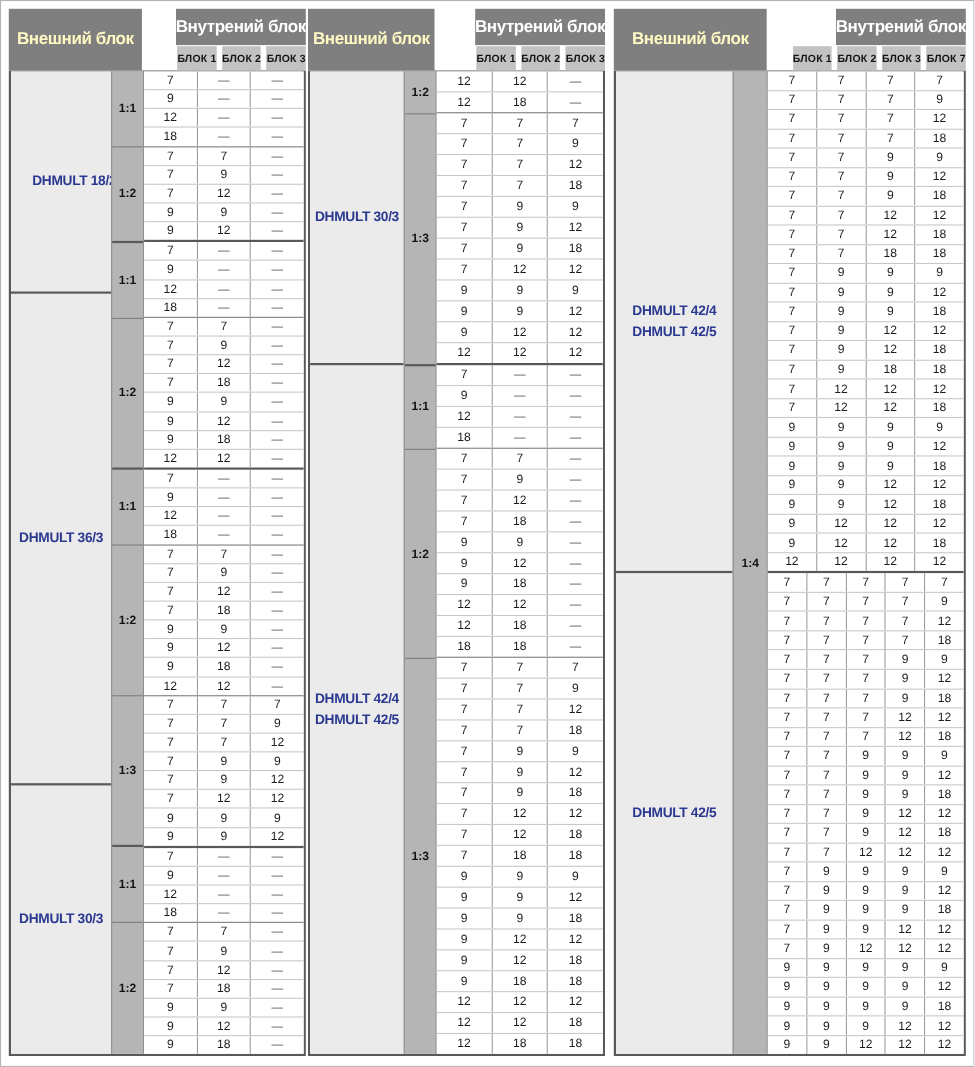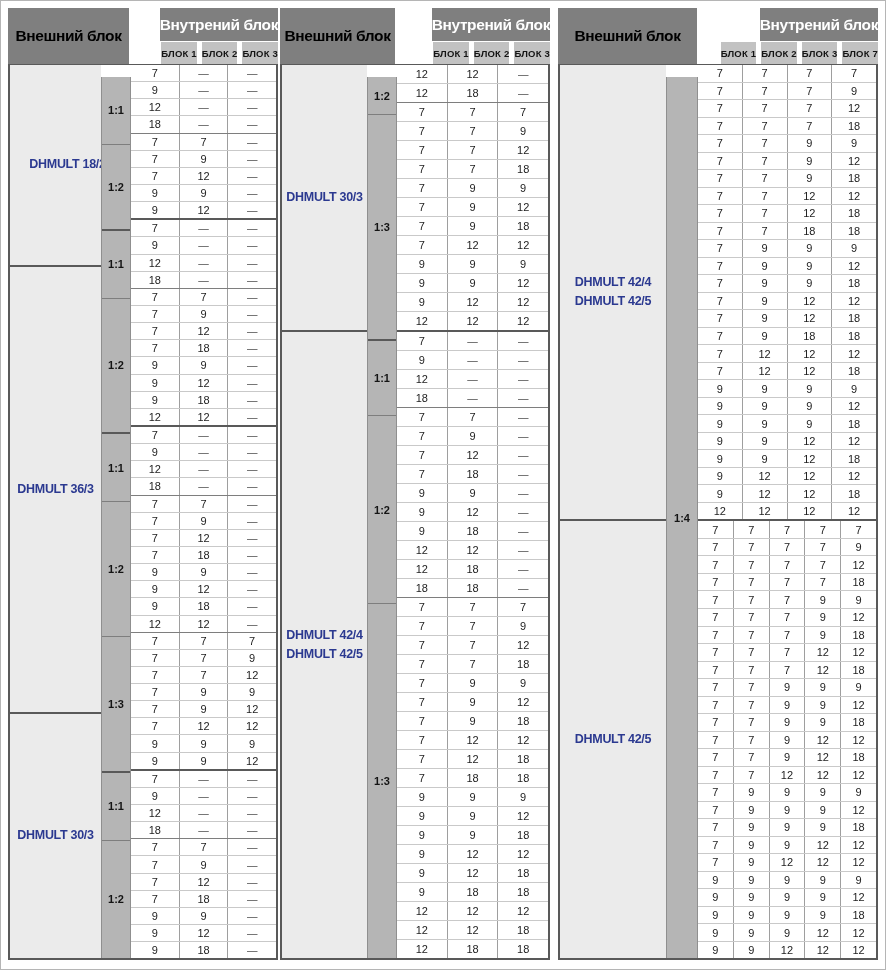--- a/index.html
+++ b/index.html
@@ -9,21 +9,21 @@
   }
   #tables{display:flex;align-items:flex-start;}
   .group{flex:0 0 auto;}
   .g-left{width:270px;}
   .g-mid{width:270px;margin-left:2px;}
   .g-right{width:320px;margin-left:8px;}
 
   
   .ghead{display:flex;height:56px;}
   .outer-head{
-    background:#7f7f7f;color:#000000;display:flex;align-items:center;justify-content:center;
+    background:#7f7f7f;color:#fef9c3;display:flex;align-items:center;justify-content:center;
     font-weight:bold;font-size:15.5px;letter-spacing:-0.4px;flex:0 0 auto;
   }
   .g-left  .outer-head{width:121px;}
   .g-mid   .outer-head{width:115px;}
   .g-right .outer-head{width:139px;}
   .inner-head{flex:1 1 auto;display:flex;flex-direction:column;margin-left:2px;align-items:flex-end;}
   .inner-title{
     height:33px;background:#7f7f7f;color:#ffffff;display:flex;align-items:center;justify-content:center;
     font-weight:bold;font-size:15.5px;letter-spacing:-0.4px;
   }
@@ -44,21 +44,21 @@
   .g-right .outer-col{width:106px;}
   .outer-cell{
     flex:1 1 0;min-height:0;display:flex;flex-direction:column;align-items:center;justify-content:center;
     box-sizing:border-box;
   }
   .model-line{
     color:#2b3990;font-weight:bold;font-size:12.5px;letter-spacing:-0.3px;line-height:1.55;white-space:nowrap;
   }
   .ratio-col{
     display:flex;flex-direction:column;background:#b5b5b5;flex:0 0 auto;
-    border-left:1px solid #8f8f8f;border-right:1px solid #8f8f8f;margin-top:12px;
+    border-left:1px solid #8f8f8f;border-right:1px solid #8f8f8f;
   }
   .g-left .ratio-col,.g-mid .ratio-col{width:28px;}
   .g-right .ratio-col{width:30px;}
   .ratio-cell{
     flex:1 1 0;min-height:0;display:flex;align-items:center;justify-content:center;box-sizing:border-box;
   }
   .ratio-label{font-weight:bold;font-size:11px;color:#141414;white-space:nowrap;}
   .rows-col{flex:1 1 auto;display:flex;flex-direction:column;}
   .data-row{
     flex:1 1 0;min-height:0;display:flex;background:#ffffff;box-sizing:border-box;

